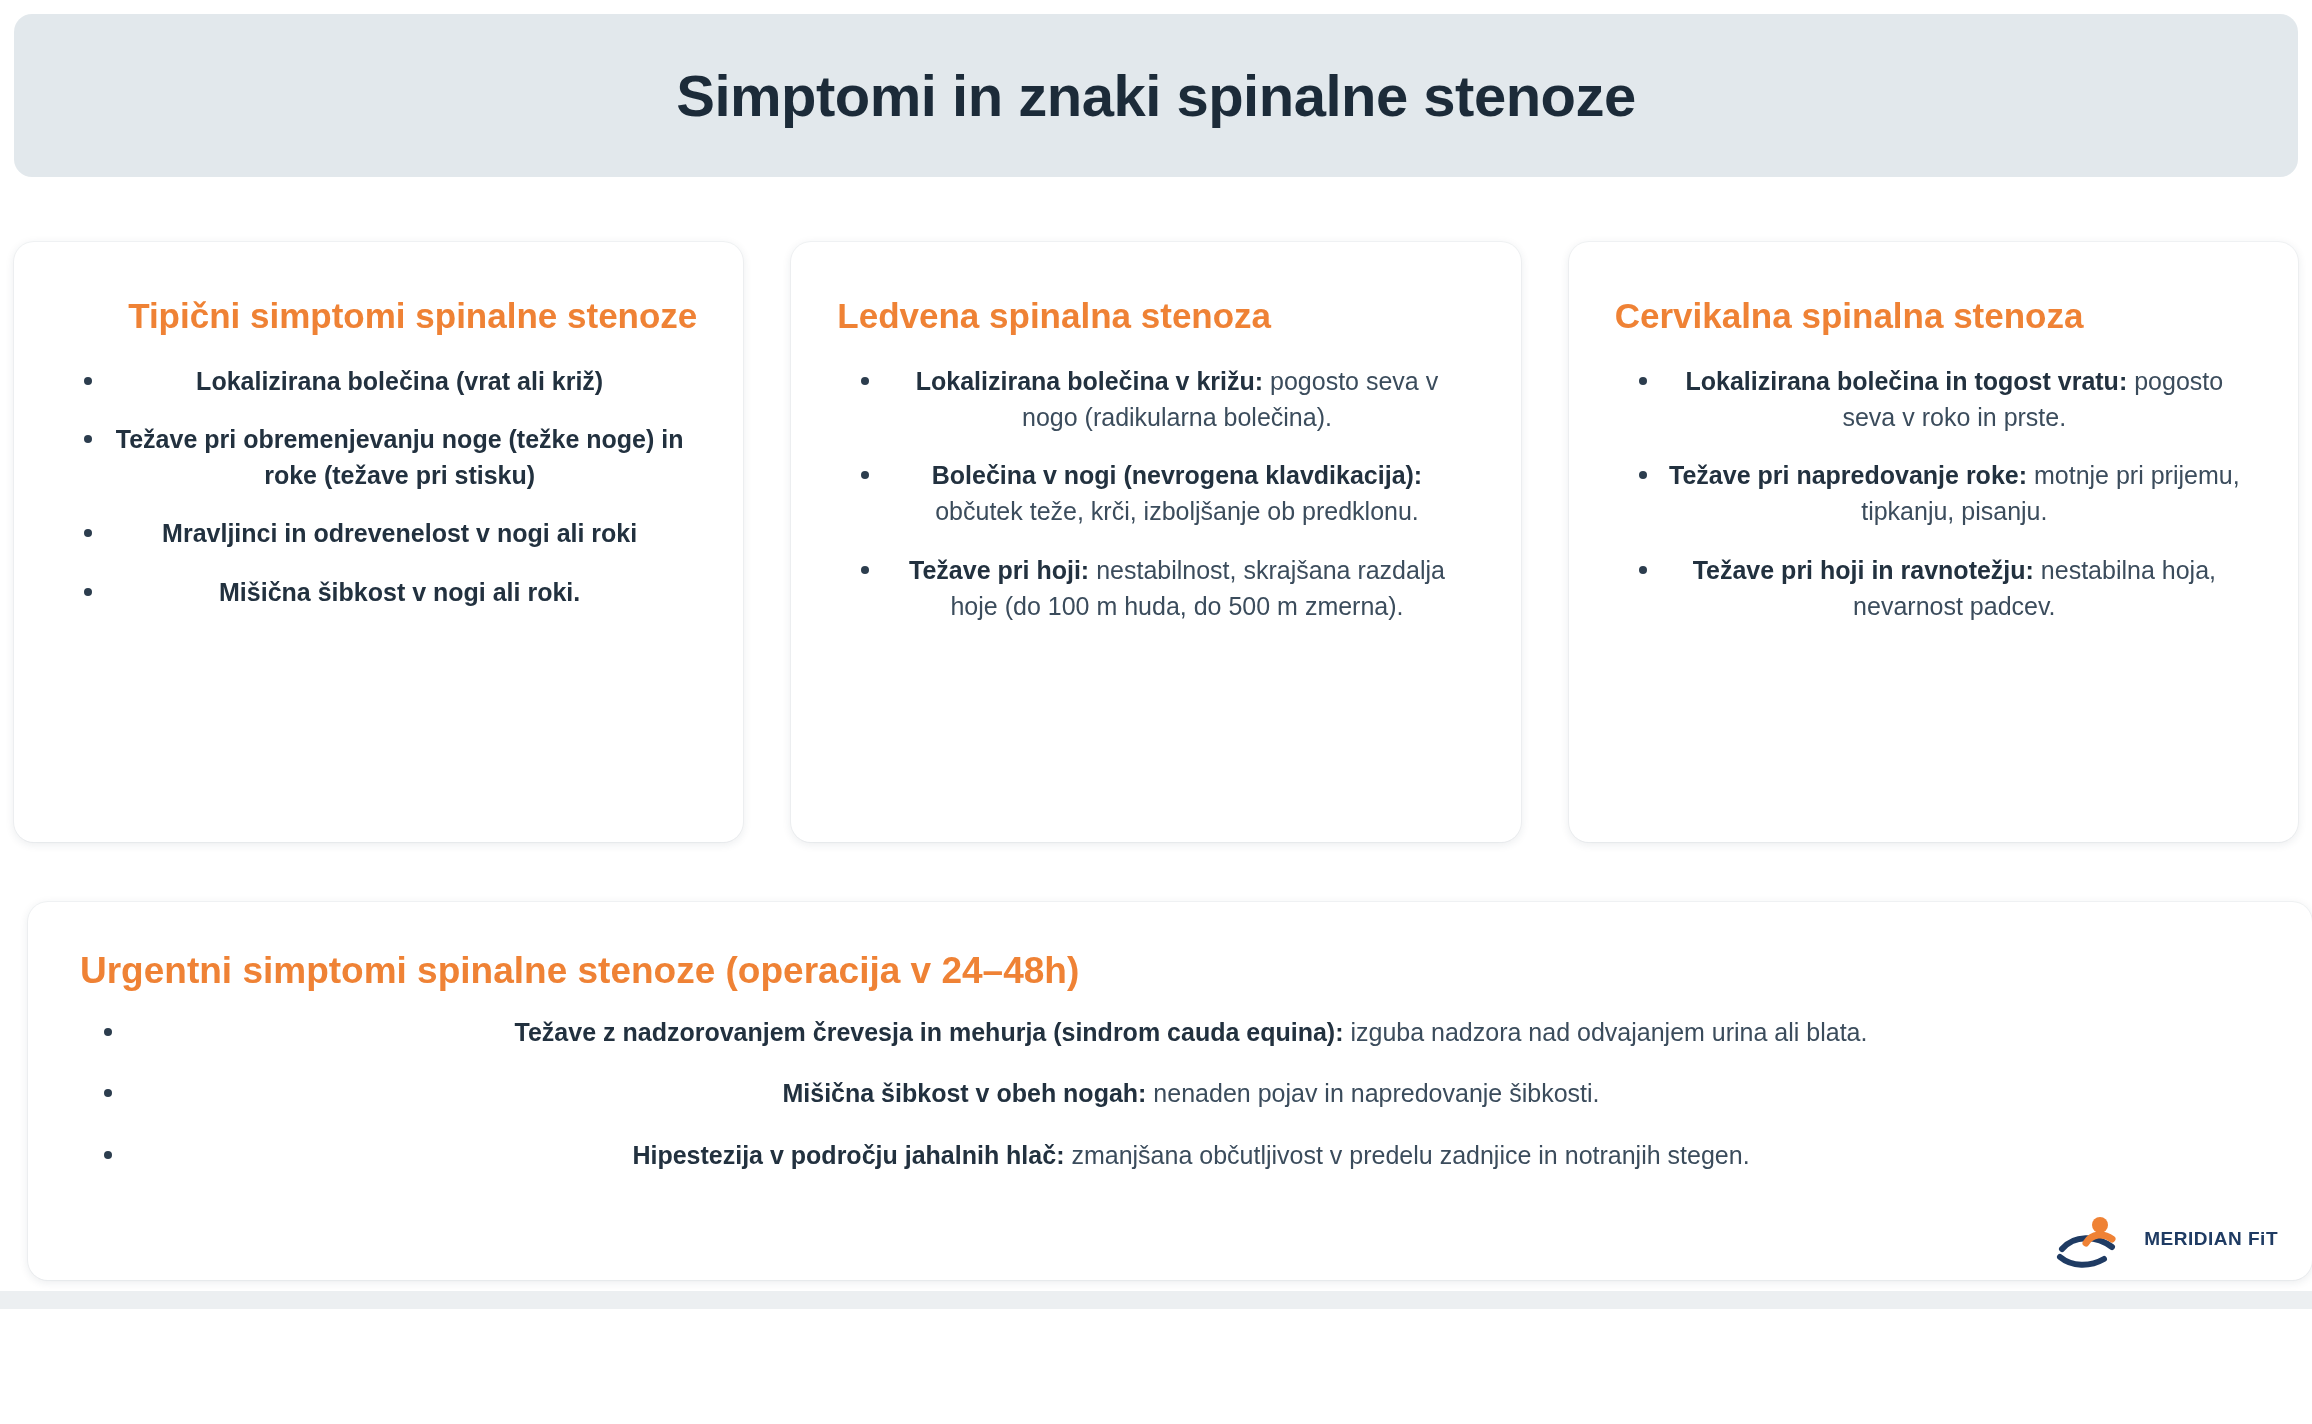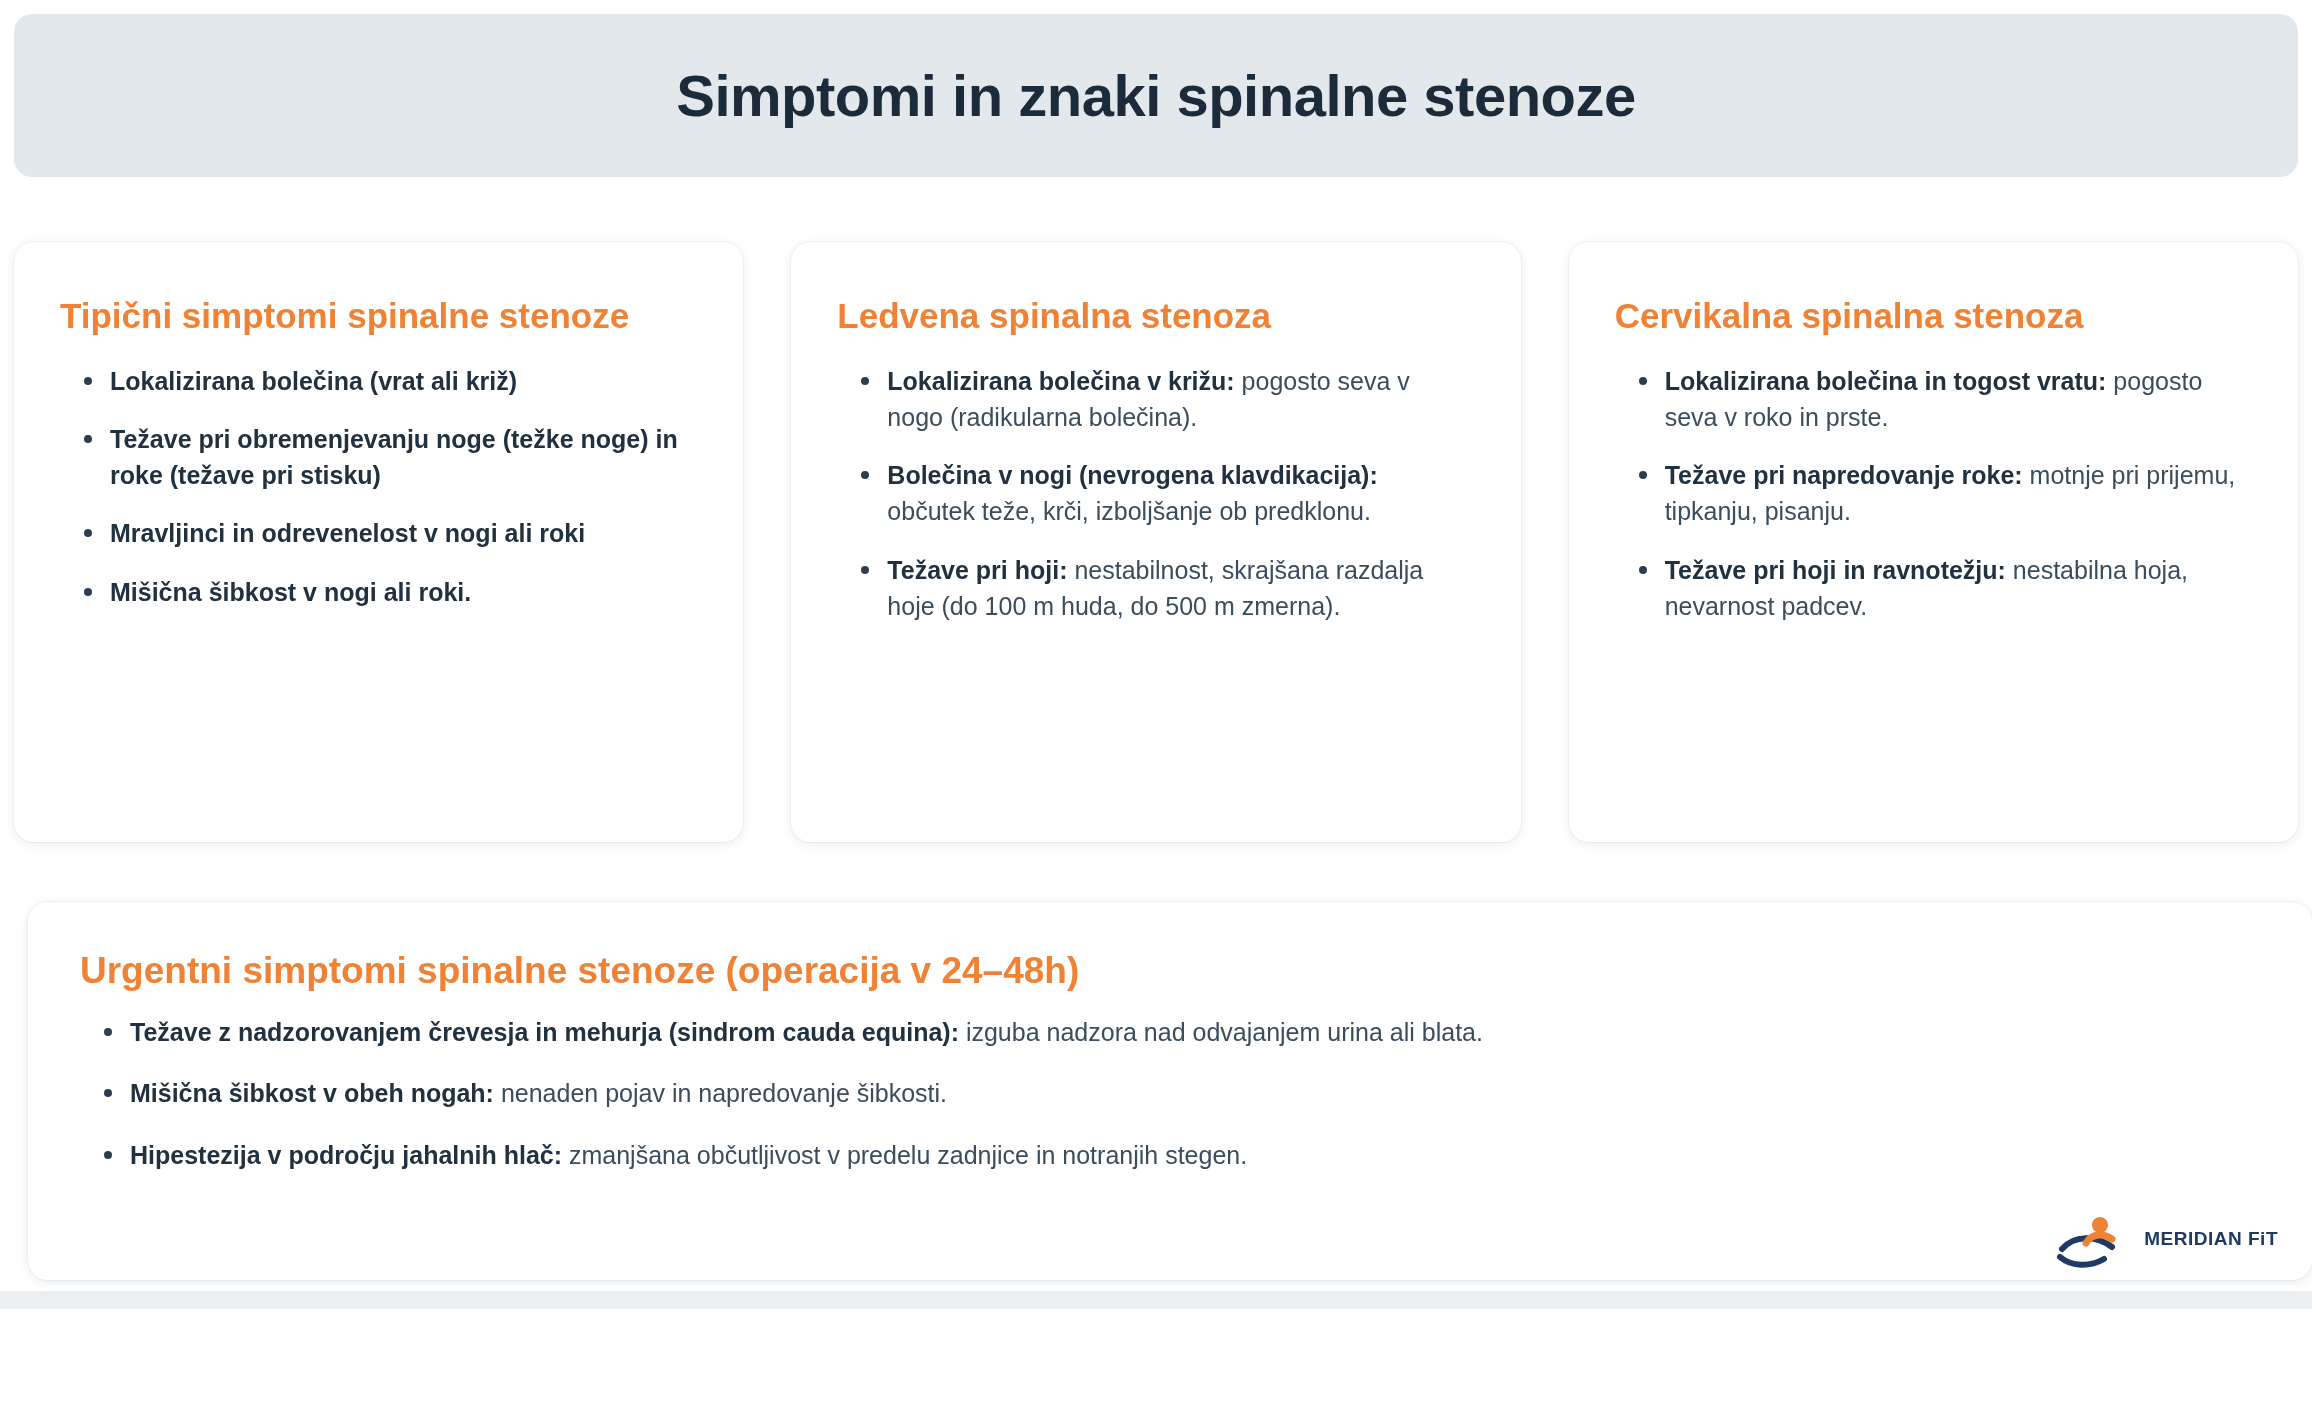--- a/index.html
+++ b/index.html
@@ -56,26 +56,27 @@
     padding: 54px 46px 40px 46px;
   }
   .card h2 {
     margin: 0 0 26px 0;
     font-size: 35px;
     font-weight: bold;
     color: #ef8235;
     line-height: 1.16;
   }
   .card.center h2, .card.right h2 { text-align: left; }
-  .card.left h2 { text-align: left; }
+  .card.left h2 { text-align: right; }
 
   ul.bullets {
     margin: 8px;
     padding: 0;
     list-style: none;
+    text-align: center;
   }
   ul.bullets li {
     position: relative;
     padding-left: 42px;
     margin-bottom: 22px;
     font-size: 25px;
     line-height: 1.45;
     color: #2c3d4e;
   }
   ul.bullets li:last-child { margin-bottom: 0; }

